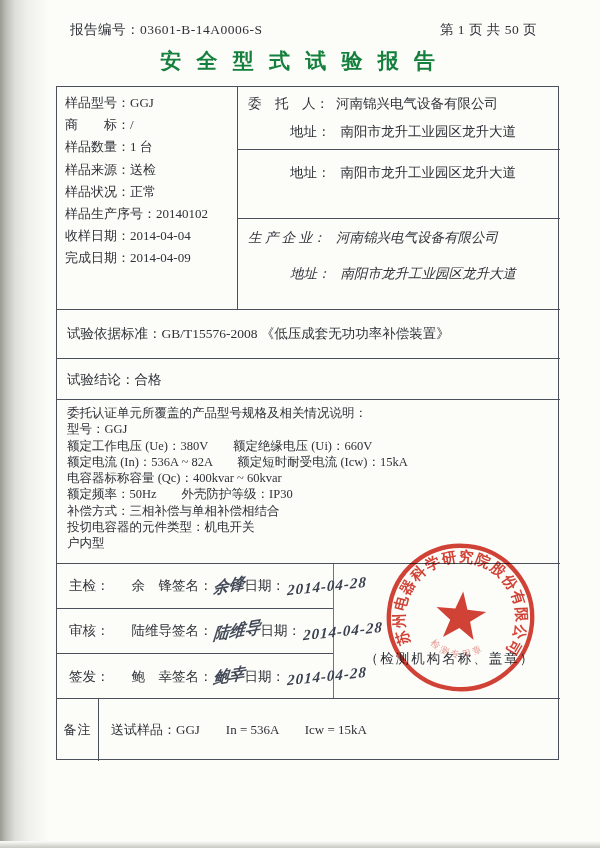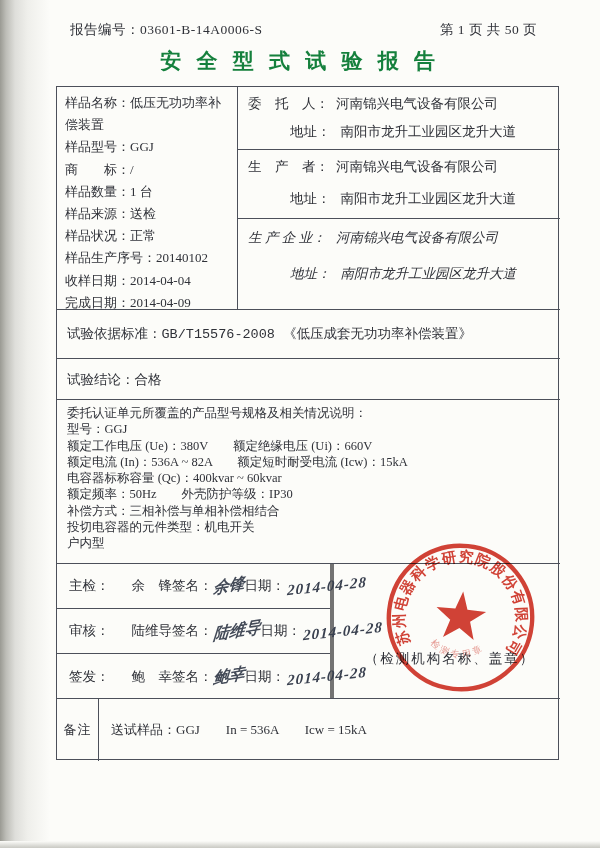--- a/index.html
+++ b/index.html
@@ -39,26 +39,26 @@
   .p2{top:62px;height:69px;border-top:1px solid #4c505a;}
   .p3{top:131px;height:91px;border-top:1px solid #4c505a;font-style:italic;}
   .pl1{padding:8px 0 0 10px;}
   .p3 .pl1{padding-top:10px;}
   .plb{display:inline-block;width:88px;}
   .pl2{padding:10px 0 0 52px;}
   .p2 .pl2{padding-top:14px;}
   .p3 .pl2{padding-top:18px;}
   .alb{margin-right:10px;}
   .row{position:absolute;left:0;width:503px;border-top:1px solid #4c505a;font-size:13.5px;}
-  .std{top:222px;height:49px;padding:15px 0 0 10px;font-family:Liberation Mono, monospace;}
+  .std{top:222px;height:49px;padding:15px 0 0 10px;}
   .concl{top:271px;height:41px;padding:12px 0 0 10px;}
   .specs{top:312px;height:164px;padding:5px 0 0 10px;font-size:12.5px;line-height:16.3px;}
   .sigblock{top:476px;height:135px;}
   .sig-left{
-    position:absolute;left:0;top:0;width:277px;height:135px;border-right:4px solid #737373;
+    position:absolute;left:0;top:0;width:277px;height:135px;border-right:1px solid #737373;
   }
   .sig-row{
     height:45px;display:flex;align-items:center;padding-left:12px;
     white-space:nowrap;font-size:13.5px;
   }
   .sig-row.b{border-bottom:1px solid #4c505a;}
   .sig-name{display:inline-block;width:58px;margin-left:22px;}
   .hand{
     display:inline-block;font-style:italic;font-weight:700;color:#343b4a;
     transform:rotate(-9deg) skewX(-14deg);font-size:16px;width:52px;opacity:.92;
@@ -100,37 +100,35 @@
 <div class="hdr">
   <span><span>报告编号：</span><span>03601-B-14A0006-S</span></span>
   <span>第 1 页 共 50 页</span>
 </div>
 
 <div class="title">安 全 型 式 试 验 报 告</div>
 
 <div class="tbl">
 
   <div class="colA">
-    <div><span>样品名称：</span><span>低压无功功率补偿装置</span></div>
     <div><span>样品型号：</span><span>GGJ</span></div>
     <div><span>商　　标：</span><span>/</span></div>
     <div><span>样品数量：</span><span>1 台</span></div>
     <div><span>样品来源：</span><span>送检</span></div>
     <div><span>样品状况：</span><span>正常</span></div>
     <div><span>样品生产序号：</span><span>20140102</span></div>
     <div><span>收样日期：</span><span>2014-04-04</span></div>
     <div><span>完成日期：</span><span>2014-04-09</span></div>
   </div>
 
   <div class="party p1">
     <div class="pl1"><span class="plb">委　托　人：</span><span>河南锦兴电气设备有限公司</span></div>
     <div class="pl2"><span class="alb">地址：</span><span>南阳市龙升工业园区龙升大道</span></div>
   </div>
   <div class="party p2">
-    <div class="pl1"><span class="plb">生　产　者：</span><span>河南锦兴电气设备有限公司</span></div>
     <div class="pl2"><span class="alb">地址：</span><span>南阳市龙升工业园区龙升大道</span></div>
   </div>
   <div class="party p3">
     <div class="pl1"><span class="plb">生 产 企 业：</span><span>河南锦兴电气设备有限公司</span></div>
     <div class="pl2"><span class="alb">地址：</span><span>南阳市龙升工业园区龙升大道</span></div>
   </div>
 
   <div class="row std">
     <span>试验依据标准：</span><span>GB/T15576-2008 《低压成套无功功率补偿装置》</span>
   </div>

